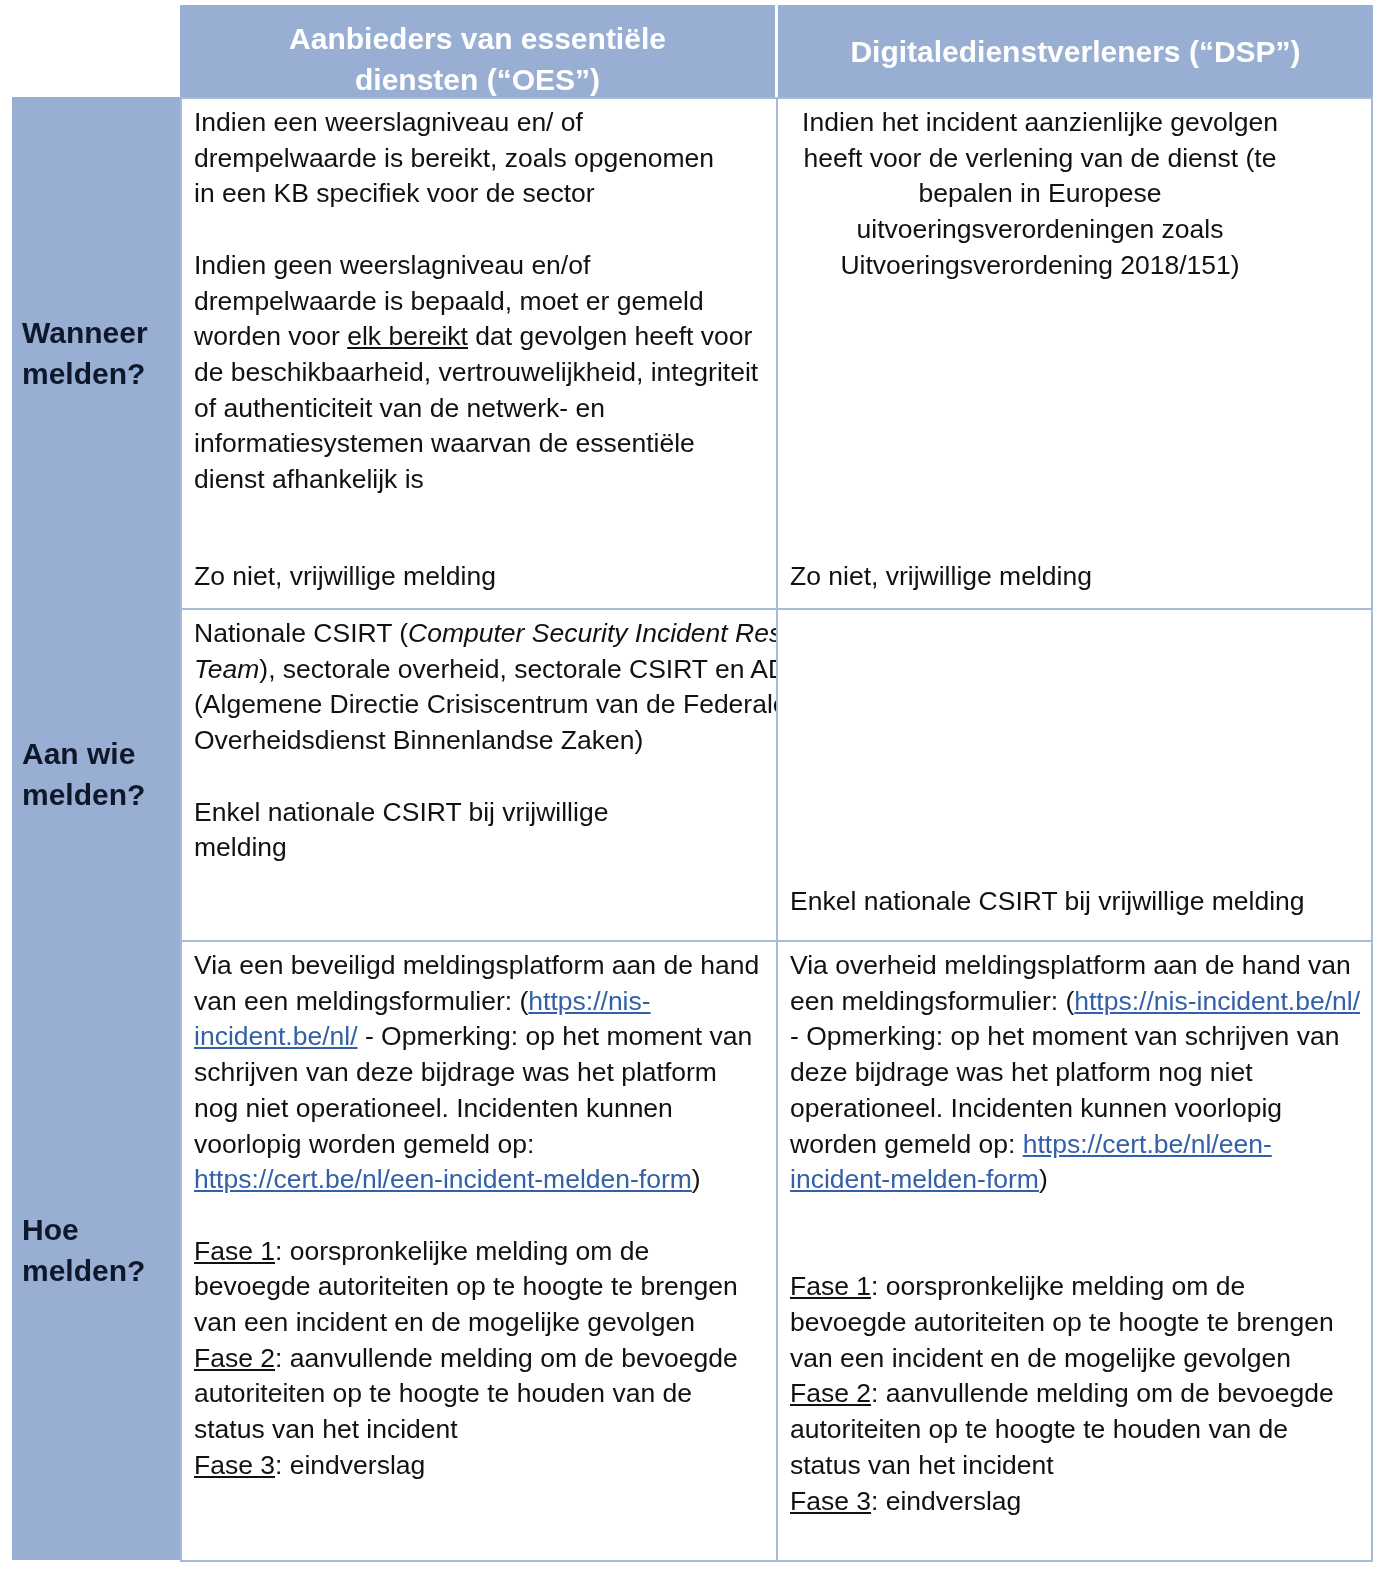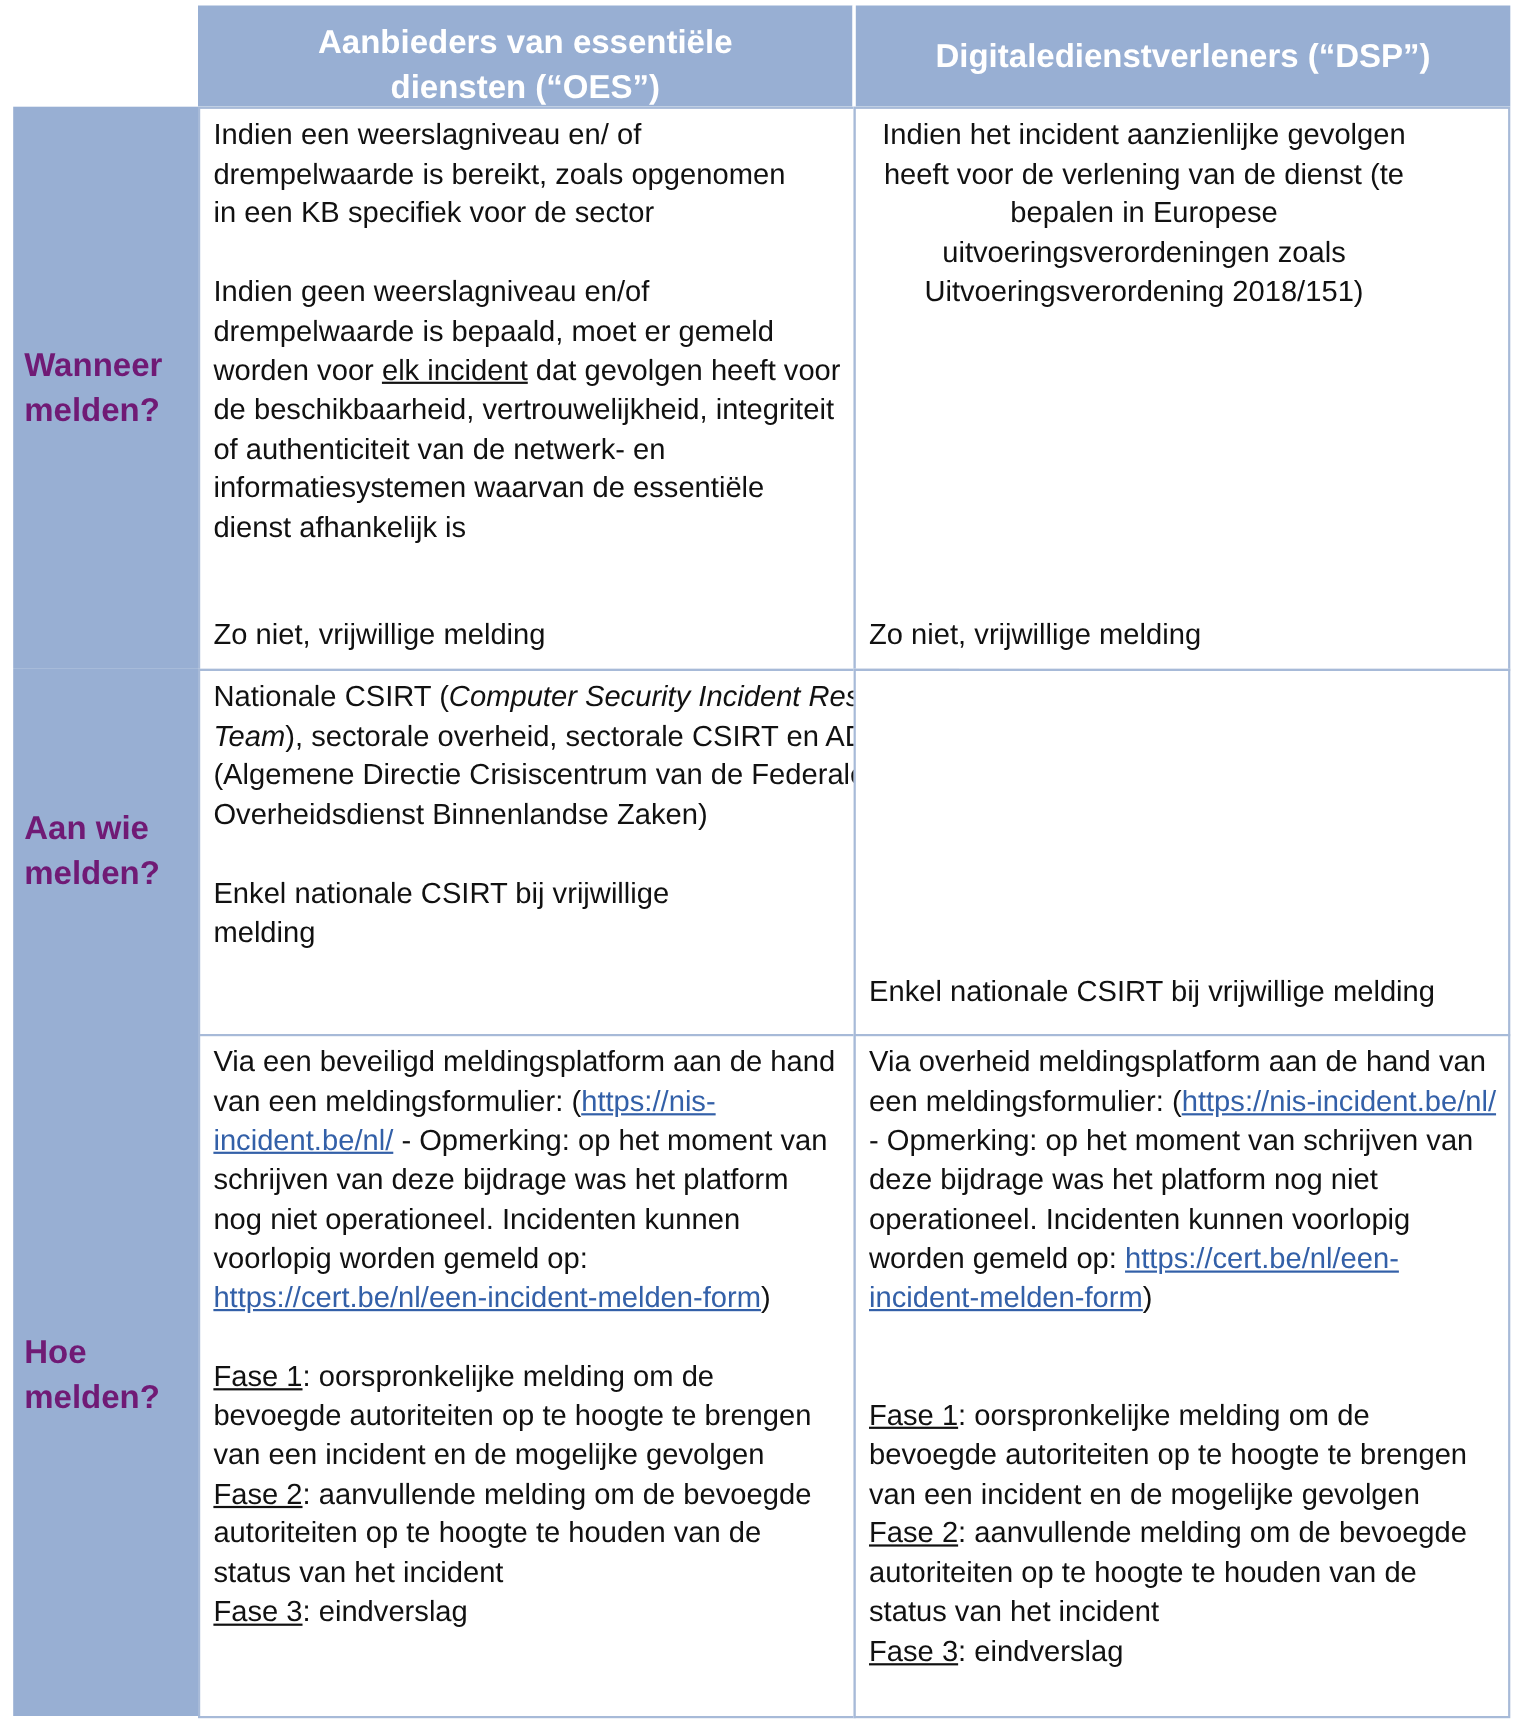--- a/index.html
+++ b/index.html
@@ -1,18 +1,18 @@
 <!DOCTYPE html>
 <html><head>
 <meta charset="utf-8">
 <style>
   html,body{margin:0;padding:0;background:#ffffff;}
   body{width:1400px;height:1576px;position:relative;font-family:"Liberation Sans",sans-serif;color:#111;}
   .hdr{position:absolute;background:#98afd3;color:#fff;font-weight:bold;text-align:center;display:flex;align-items:center;justify-content:center;font-size:30px;line-height:41px;}
-  .lbl{position:absolute;background:#98afd3;color:#701a75;font-weight:bold;font-size:30px;line-height:41px;display:flex;align-items:center;padding-left:10px;box-sizing:border-box;}
+  .lbl{position:absolute;background:#98afd3;color:#0f172a;font-weight:bold;font-size:30px;line-height:41px;display:flex;align-items:center;padding-left:10px;box-sizing:border-box;}
   .cell{position:absolute;background:#fff;box-sizing:border-box;border:2px solid #a7bad8;padding:6px 10px 0 12px;font-size:26.5px;line-height:35.7px;}
   .cell p{margin:0;}
   .gap{height:35.7px;}
   a{color:#3360a8;text-decoration:underline;}
   u{text-decoration:underline;}
   .vsep{position:absolute;background:#fff;width:3px;}
 </style>
 </head>
 <body>
 
@@ -31,21 +31,21 @@
   <span style="width:150px;">Aan wie melden?</span>
 </div>
 <div class="lbl" style="left:12px;top:940px;width:168px;height:620px;">
   <span style="width:150px;">Hoe melden?</span>
 </div>
 
 <div class="cell" style="left:180px;top:97px;width:598px;height:513px;padding-left:12px;">
   <p style="width:540px;">Indien een weerslagniveau en/ of drempelwaarde is bereikt, zoals opgenomen in een KB specifiek voor de sector</p>
   <div class="gap"></div>
   <p>
-    <span>Indien geen weerslagniveau en/of drempelwaarde is bepaald, moet er gemeld worden voor </span><u>elk incident</u><span> dat gevolgen heeft voor de beschikbaarheid, vertrouwelijkheid, integriteit of authenticiteit van de netwerk- en informatiesystemen waarvan de essentiële dienst afhankelijk is</span>
+    <span>Indien geen weerslagniveau en/of drempelwaarde is bepaald, moet er gemeld worden voor </span><u>elk bereikt</u><span> dat gevolgen heeft voor de beschikbaarheid, vertrouwelijkheid, integriteit of authenticiteit van de netwerk- en informatiesystemen waarvan de essentiële dienst afhankelijk is</span>
   </p>
   <div class="gap"></div>
   <p style="position:absolute;top:460px;">Zo niet, vrijwillige melding</p>
 </div>
 <div class="cell" style="left:776px;top:97px;width:597px;height:513px;">
   <p style="width:500px;text-align:center;">Indien het incident aanzienlijke gevolgen heeft voor de verlening van de dienst (te bepalen in Europese uitvoeringsverordeningen zoals Uitvoeringsverordening 2018/151)</p>
   <p style="position:absolute;top:460px;">Zo niet, vrijwillige melding</p>
 </div>
 
 <div class="cell" style="left:180px;top:608px;width:692px;height:334px;">

